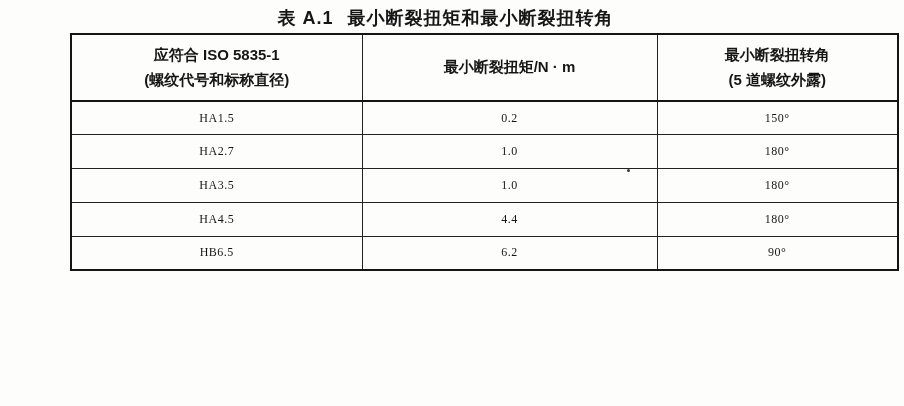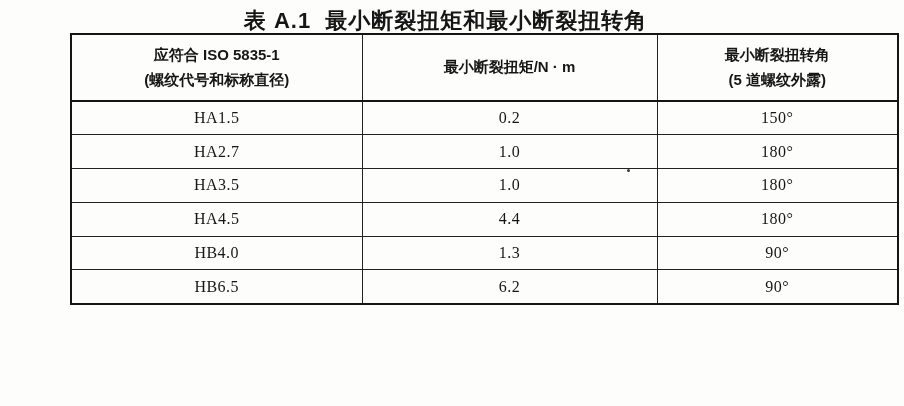--- a/index.html
+++ b/index.html
@@ -19,21 +19,21 @@
     height: 406px;
   }
   .caption {
     position: absolute;
     left: 32px;
     top: 6px;
     width: 827px;
     text-align: center;
     font-family: "Liberation Sans", "DejaVu Sans", sans-serif;
     font-weight: bold;
-    font-size: 22px;
+    font-size: 18px;
     letter-spacing: 1px;
     white-space: nowrap;
   }
   .caption .caption-label { margin-right: 14px; }
   table.data-table {
     position: absolute;
     left: 32px;
     top: 33px;
     width: 827px;
     border-collapse: collapse;
@@ -53,21 +53,21 @@
   thead th {
     height: 67px;
     font-family: "Liberation Sans", "DejaVu Sans", sans-serif;
     font-weight: bold;
     font-size: 15px;
     border-bottom: 2.2px solid #151515;
     line-height: 1.65;
   }
   tbody td {
     height: 33.8px;
-    font-size: 16px;
+    font-size: 12px;
     letter-spacing: 0.5px;
   }
   .speck {
     position: absolute;
     left: 627px;
     top: 169px;
     width: 3px;
     height: 3px;
     background: #3a3a3a;
     border-radius: 50%;
@@ -118,25 +118,20 @@
         <td>HA3.5</td>
         <td>1.0</td>
         <td>180°</td>
       </tr>
       <tr>
         <td>HA4.5</td>
         <td>4.4</td>
         <td>180°</td>
       </tr>
       <tr>
-        <td>HB4.0</td>
-        <td>1.3</td>
-        <td>90°</td>
-      </tr>
-      <tr>
         <td>HB6.5</td>
         <td>6.2</td>
         <td>90°</td>
       </tr>
     </tbody>
   </table>
 
   <div class="speck"></div>
 </div>
 

